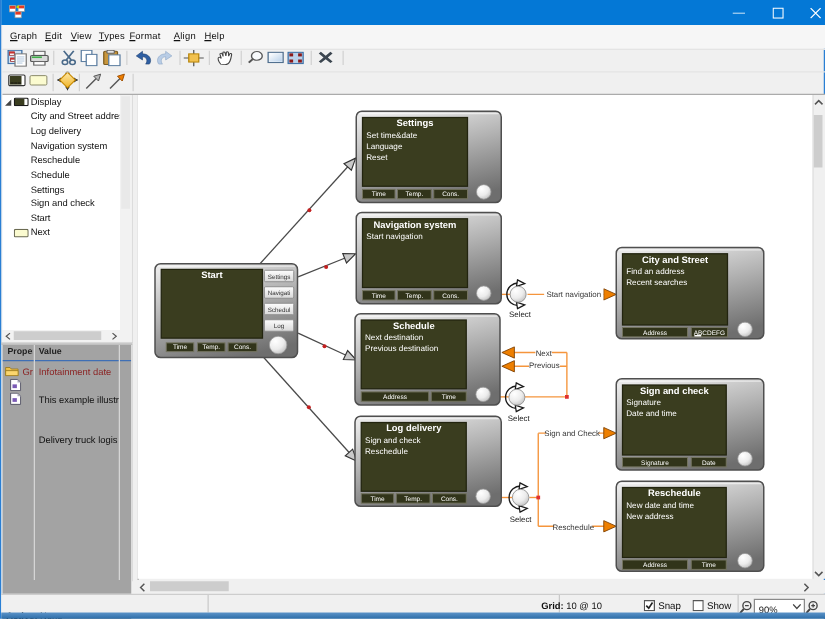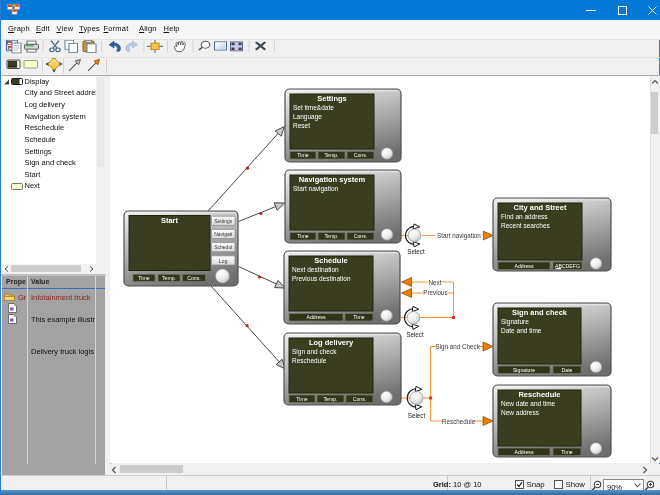--- a/index.html
+++ b/index.html
@@ -202,21 +202,21 @@
 <div class="abs" style="left:0;top:0;width:103px;height:12px;border-bottom:1.5px solid #3f6fb5;"></div>
 <div class="abs" style="left:4px;top:2px;width:20px;height:10px;overflow:hidden;font-size:7px;font-weight:bold;color:#222;white-space:nowrap;">Properties</div>
 <div class="abs" style="left:29px;top:2px;font-size:7px;font-weight:bold;color:#222;">Value</div>
 <div class="abs" style="left:24.5px;top:0;width:1px;height:188px;background:#d5d5d5;"></div>
 <div class="abs" style="left:92.5px;top:0;width:1px;height:188px;background:#d5d5d5;"></div>
 <svg class="abs" style="left:2px;top:16px" width="11" height="9">
       <path d="M0.5 2 L4 2 L5 3.2 L10.5 3.2 L10.5 8.5 L0.5 8.5 Z" fill="#f0c24b" stroke="#9a7a20" stroke-width="0.7"></path>
       <path d="M0.5 4.5 L10.5 4.5 L10.5 8.5 L0.5 8.5 Z" fill="#fbd66e" stroke="#9a7a20" stroke-width="0.7"></path>
       </svg>
 <div class="abs" style="left:16px;top:16.5px;font-size:7.5px;color:#8b2323;">Gr</div>
-<div class="abs" style="left:29px;top:16.5px;font-size:7.5px;color:#8b2323;white-space:nowrap;">Infotainment truck</div>
+<div class="abs" style="left:29px;top:16.5px;font-size:7.5px;color:#8b2323;white-space:nowrap;">Infotainment date</div>
 <svg class="abs" style="left:6px;top:27px" width="9" height="10">
           <path d="M0.5 0.5 L6 0.5 L8.5 3 L8.5 9.5 L0.5 9.5 Z" fill="#fff" stroke="#556" stroke-width="0.8"></path>
           <path d="M6 0.5 L6 3 L8.5 3 Z" fill="#aab"></path>
           <rect x="2" y="4.5" width="3.5" height="3" fill="#7a5ab5"></rect>
       </svg>
 <div class="abs" style="left:29px;top:27.5px;font-size:7.5px;color:#111;white-space:nowrap;margin-top:43px;">Delivery truck logis</div>
 <svg class="abs" style="left:6px;top:38.2px" width="9" height="10">
           <path d="M0.5 0.5 L6 0.5 L8.5 3 L8.5 9.5 L0.5 9.5 Z" fill="#fff" stroke="#556" stroke-width="0.8"></path>
           <path d="M6 0.5 L6 3 L8.5 3 Z" fill="#aab"></path>
           <rect x="2" y="4.5" width="3.5" height="3" fill="#7a5ab5"></rect>

